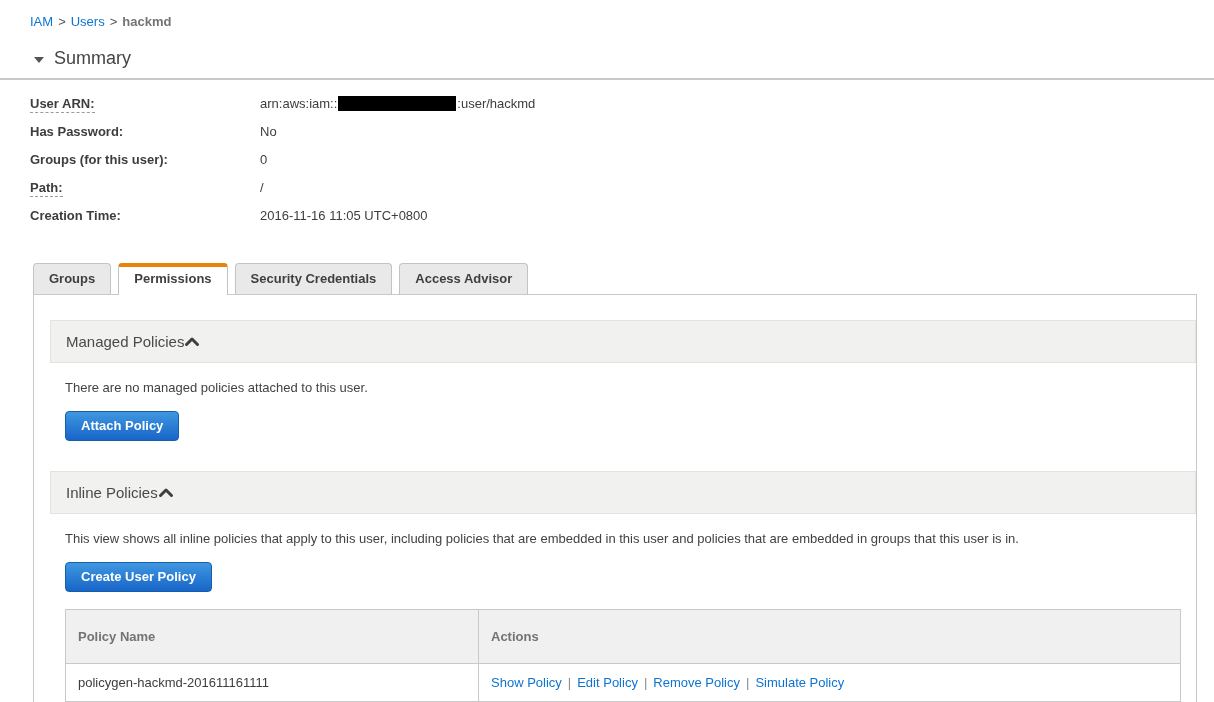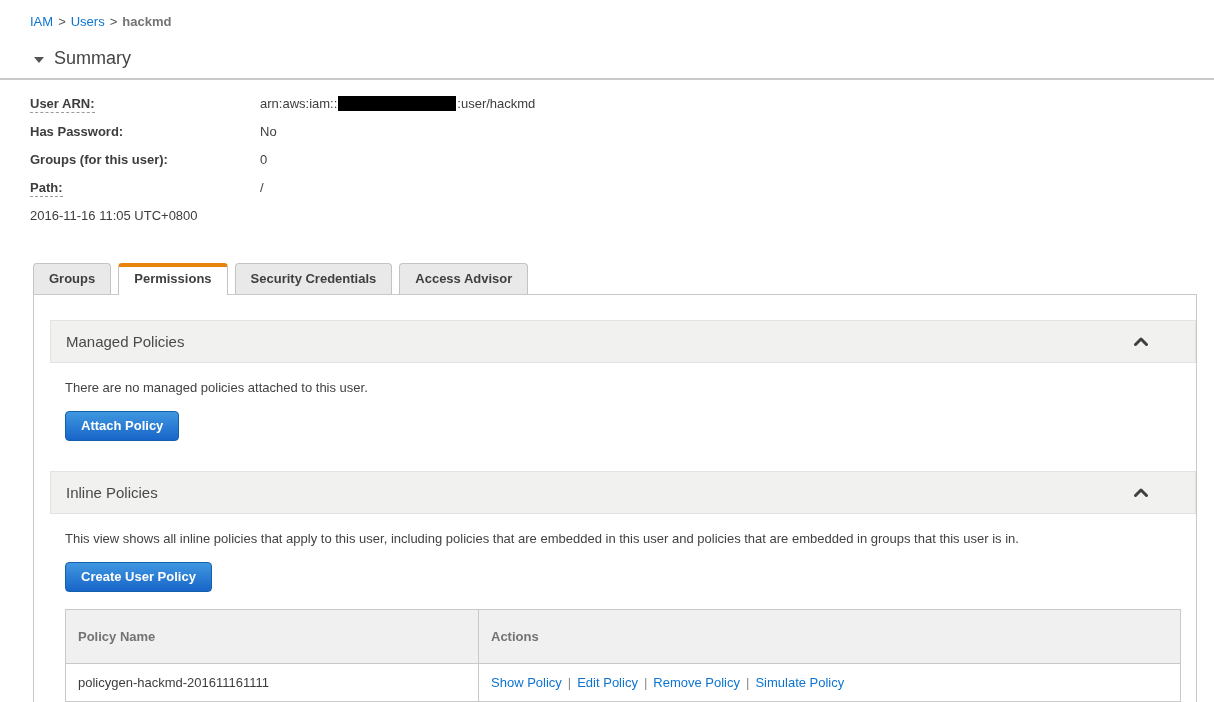--- a/index.html
+++ b/index.html
@@ -63,21 +63,21 @@
     background: #fff;
     min-height: 396px;
     padding: 25px 0 26px 16px;
     position: relative; z-index: 1;
   }
 
   .section { margin-bottom: 30px; }
   .section:last-child { margin-bottom: 0; }
   .sec-head {
     background: #f1f1f0; border: 1px solid #e3e3e2;
-    padding: 12px 15px; display: flex; align-items: center; justify-content: space-between;
+    padding: 12px 15px; display: flex; align-items: center; justify-content: flex-start;
     cursor: pointer;
   }
   .sec-title { font-size: 15px; color: #4a4a4a; }
   .chev { margin-right: 31px; display: inline-flex; }
   .sec-body { padding: 0 15px; margin-top: 16px; }
   .sec-body p { margin: 17px 0 0 0; color: #424242; line-height: 16px; }
 
   .btn-blue {
     margin-top: 15px;
     background: linear-gradient(180deg, #3f97e0 0%, #1865c8 100%);
@@ -132,20 +132,21 @@
     </div>
     <div class="field-row">
       <span class="flabel"><span class="lbl-text">Groups (for this user):</span></span>
       <span class="fvalue">0</span>
     </div>
     <div class="field-row">
       <span class="flabel"><span class="lbl-text dashed">Path:</span></span>
       <span class="fvalue">/</span>
     </div>
     <div class="field-row">
+      <span class="flabel"><span class="lbl-text">Creation Time:</span></span>
       <span class="fvalue">2016-11-16 11:05 UTC+0800</span>
     </div>
   </div>
 
   <div class="tabbar">
     <div class="tab">Groups</div>
     <div class="tab active">Permissions</div>
     <div class="tab">Security Credentials</div>
     <div class="tab">Access Advisor</div>
   </div>

